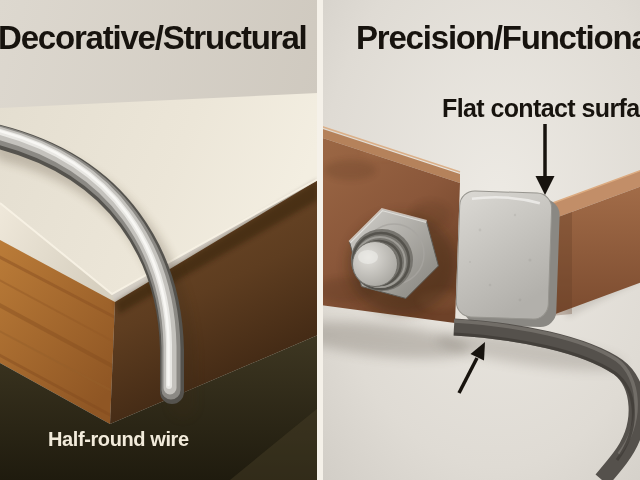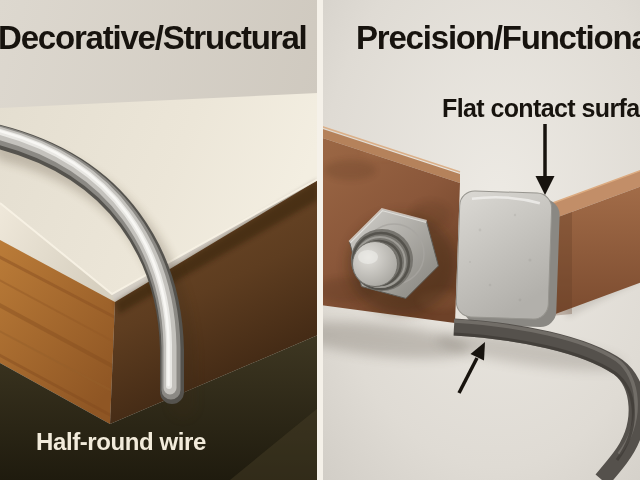--- a/index.html
+++ b/index.html
@@ -13,21 +13,21 @@
   .panel.right{left:322px;width:318px;}
   .divider{position:absolute;top:0;left:317px;width:6px;height:480px;background:var(--divider,#f5f1e9);z-index:5;}
   .panel svg{position:absolute;top:0;left:0;display:block;}
   .txt{position:absolute;white-space:nowrap;font-weight:700;color:var(--title-text,#17130e);}
   .title{font-size:33px;line-height:1.05;letter-spacing:-1.2px;}
   .left-title{left:-2px;top:21px;}
   .right-title{left:34px;top:21px;}
   .label{font-size:25px;letter-spacing:-0.6px;color:var(--label-text,#17130e);}
   .label-top{left:120px;top:94px;}
   .label-bottom{left:88px;top:393px;}
-  .caption{left:36px;top:428px;font-size:24px;letter-spacing:-0.4px;color:var(--caption-text,#f2ebdb);}
+  .caption{left:48px;top:428px;font-size:20px;letter-spacing:-0.4px;color:var(--caption-text,#f2ebdb);}
 </style>
 </head>
 <body>
 
 <div class="stage">
 
   <div class="panel left">
     <svg width="318" height="480" viewBox="0 0 318 480">
       <defs>
         <linearGradient id="wallG" x1="0" y1="0" x2="1" y2="0.4">

